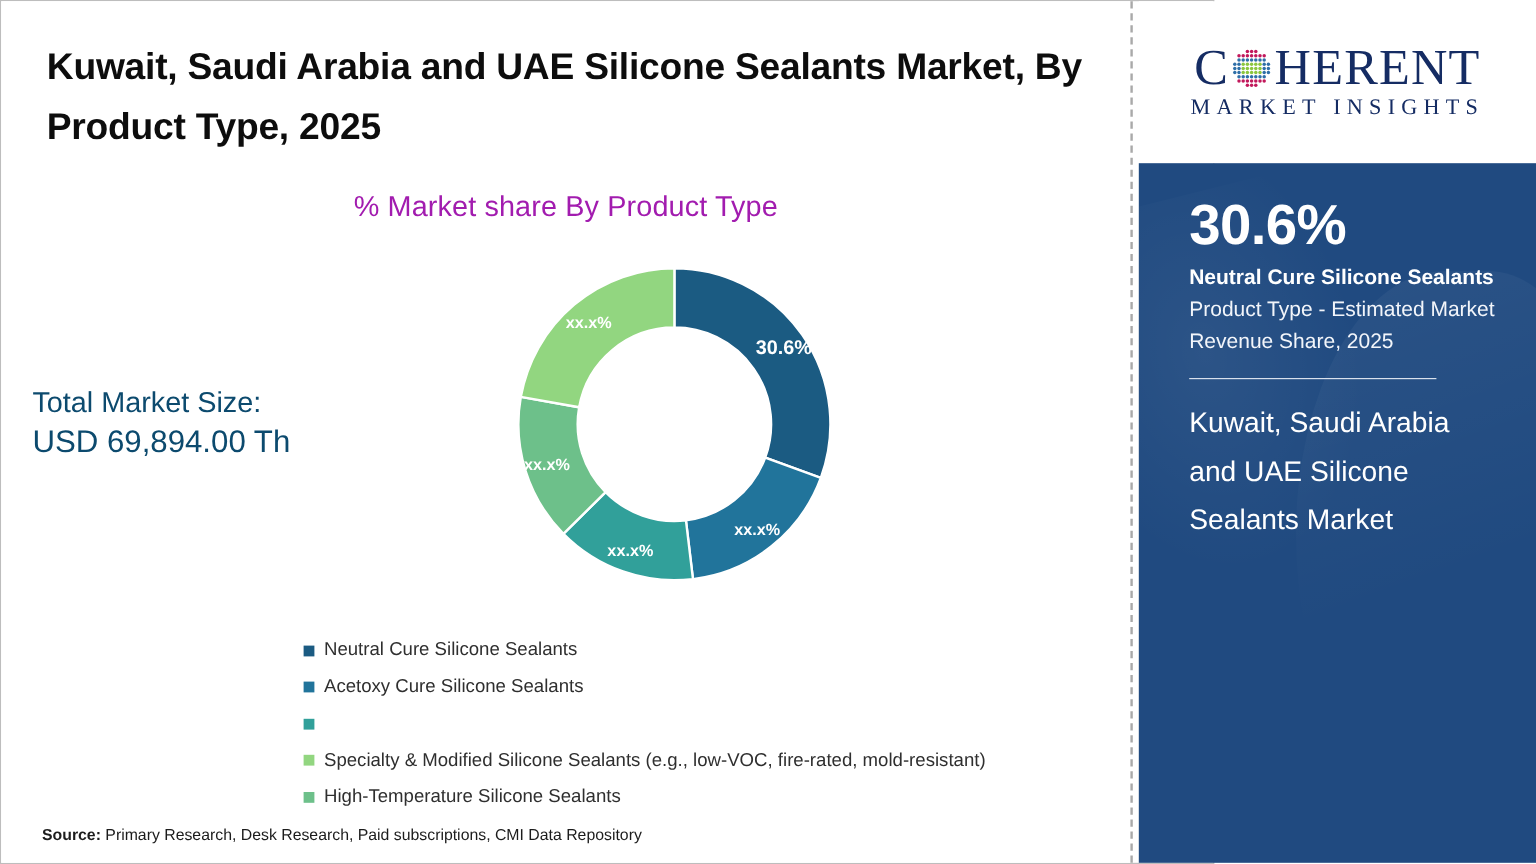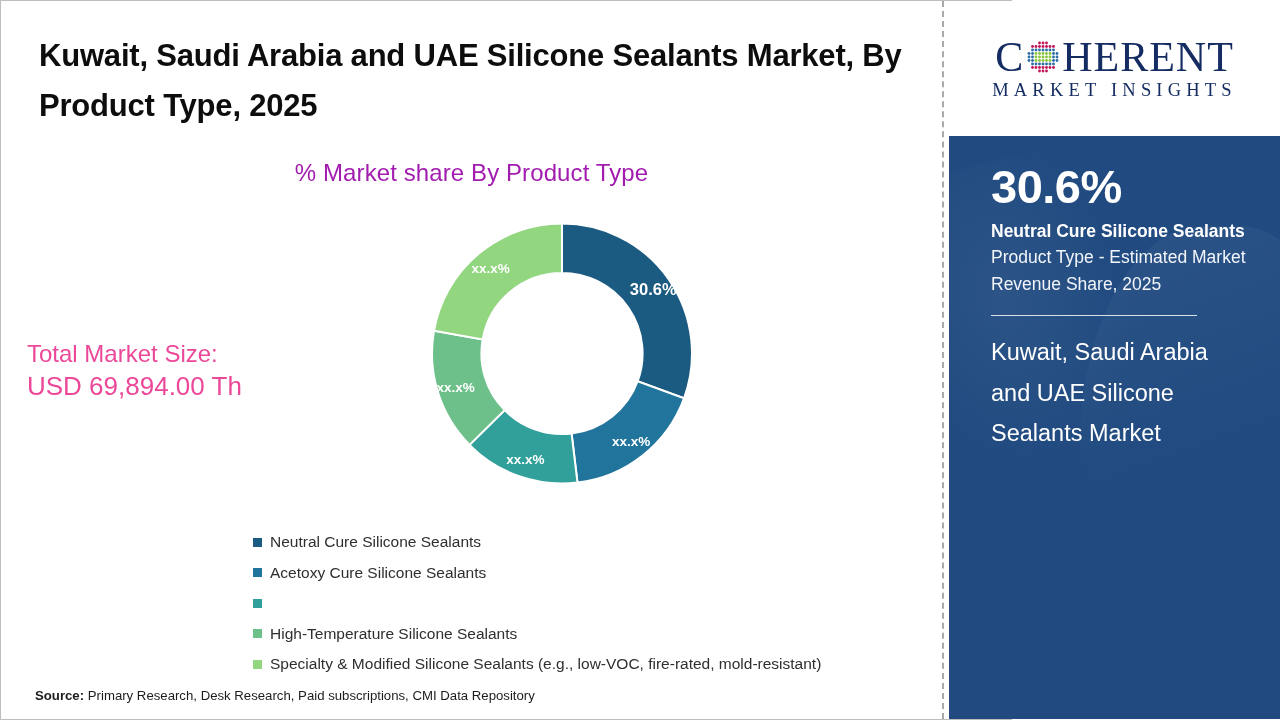--- a/index.html
+++ b/index.html
@@ -32,23 +32,23 @@
   }
   #chart-subtitle {
     position: absolute; left: 0; top: 158px;
     width: 941px; text-align: center;
     font-size: 24px; color: #a21caf;
     letter-spacing: .1px;
   }
 
   
   #total-market-block {
-    position: absolute; left: 26px; top: 338px;
+    position: absolute; left: 26px; top: 320px;
     width: 290px;
-    color: #ec4899;
+    color: #0c4a6e;
     line-height: 1.28;
   }
   #total-market-label { font-size: 24px; font-weight: 400; display: block; }
   #total-market-value { font-size: 26px; font-weight: normal; display: block; }
 
   
   #donut-wrap {
     position: absolute; left: 430px; top: 220px;
     width: 262px; height: 265px;
   }
@@ -196,26 +196,26 @@
           <span class="legend-label">Neutral Cure Silicone Sealants</span>
         </div>
         <div class="legend-row">
           <span class="legend-swatch" style="background: rgb(33, 116, 155);"></span>
           <span class="legend-label">Acetoxy Cure Silicone Sealants</span>
         </div>
         <div class="legend-row">
           <span class="legend-swatch" style="background: rgb(49, 160, 154);"></span>
         </div>
         <div class="legend-row">
+          <span class="legend-swatch" style="background: rgb(146, 214, 128);"></span>
+          <span class="legend-label">Specialty &amp; Modified Silicone Sealants (e.g., low-VOC, fire-rated, mold-resistant)</span>
+        </div>
+        <div class="legend-row">
           <span class="legend-swatch" style="background: rgb(109, 192, 138);"></span>
           <span class="legend-label">High-Temperature Silicone Sealants</span>
-        </div>
-        <div class="legend-row">
-          <span class="legend-swatch" style="background: rgb(146, 214, 128);"></span>
-          <span class="legend-label">Specialty &amp; Modified Silicone Sealants (e.g., low-VOC, fire-rated, mold-resistant)</span>
         </div>
       </div>
 
     <div id="source-line">
       <span id="source-label">Source:</span><span> Primary Research, Desk Research, Paid subscriptions, CMI Data Repository</span>
     </div>
   </div>
 
   <div id="panel-divider"></div>
 

